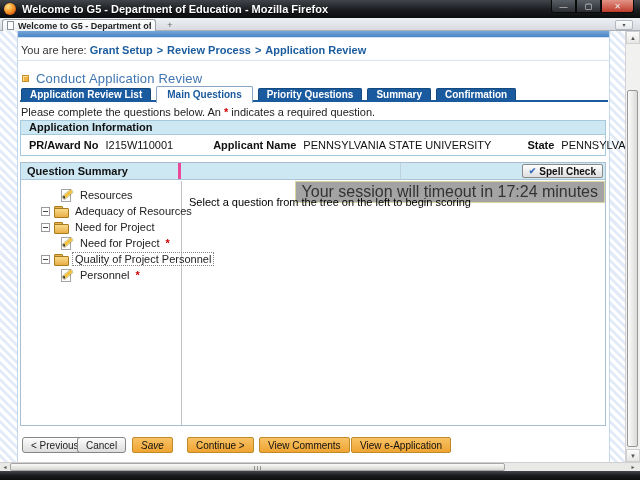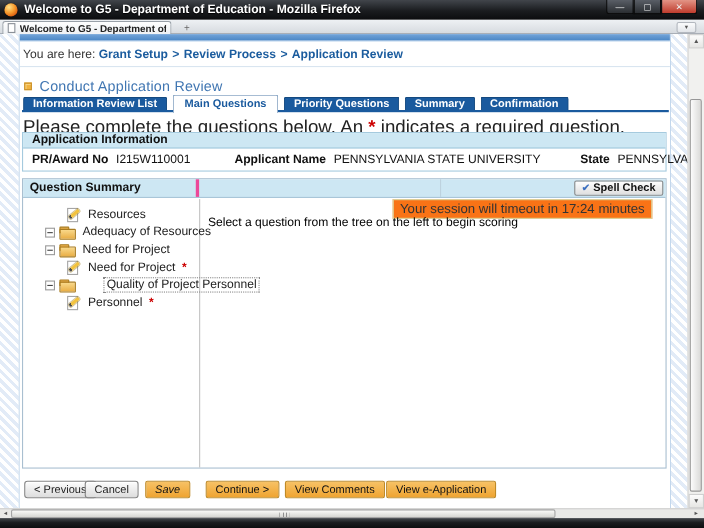--- a/index.html
+++ b/index.html
@@ -69,21 +69,21 @@
     border:1px solid #c9912b; box-shadow:inset 1px 1px 0 #fbdb90; }
   .heading-text { font-size:13px; color:#4076b2; letter-spacing:0.2px; }
 
   .apptabs { position:absolute; top:55px; left:3px; display:flex; gap:5px; z-index:2; align-items:flex-start; }
   .apptab { margin-top:2px; height:12px; line-height:12px; padding:0 8px; font-size:10px; font-weight:bold;
     background:#1a5a9e; color:#fff; border-radius:2px 2px 0 0; border:1px solid #14497f; border-bottom:none; white-space:nowrap; }
   .apptab.active { margin-top:0; height:17px; line-height:14px; background:#fff; color:#1a5a9e;
     border:1px solid #8aa6c4; border-bottom:none; position:relative; z-index:3; padding:1px 10px 0; }
   .tab-underline { position:absolute; top:69px; left:2px; right:1px; height:2px; background:#1a5a9e; z-index:1; }
 
-  .instruction { position:absolute; top:75px; left:3px; font-size:17px; color:#222; }
+  .instruction { position:absolute; top:75px; left:3px; font-size:11px; color:#222; }
   .req-mark { color:#cc0000; font-weight:bold; }
 
   .ai-table { position:absolute; top:89px; left:2px; width:586px; border:1px solid #a5cade; background:#fff; }
   .ai-header { height:14px; line-height:13px; background:#cde7f3; border-bottom:1px solid #a5cade;
     font-size:11px; font-weight:bold; color:#111; padding:0 8px; }
   .ai-row { display:flex; align-items:center; height:20px; padding:0 8px; font-size:11px; color:#111; white-space:nowrap; }
   .ai-label { font-weight:bold; margin-right:7px; }
   .ai-pair { display:flex; }
   .ai-pair.p1 { margin-right:40px; } .ai-pair.p2 { margin-right:36px; }
 
@@ -92,40 +92,40 @@
   .qs-cell1 { width:160px; border-right:3px solid #ec4899; font-size:11px; font-weight:bold; color:#111; padding:2px 6px; }
   .qs-cell2 { width:220px; border-right:1px solid #bdd2de; }
   .qs-cell3 { flex:1; display:flex; justify-content:flex-end; align-items:center; padding-right:2px; }
   .spell-btn { height:14px; display:flex; align-items:center; gap:3px; padding:0 6px; font-size:10px; font-weight:bold;
     color:#111; background:linear-gradient(#fefefe,#dedede); border:1px solid #8b8b8b; border-radius:2px; }
   .spell-icon { color:#3a6ebf; font-size:9px; font-weight:bold; }
 
   .qs-body { position:absolute; top:18px; left:0; right:0; bottom:0; }
   .qs-tree { position:absolute; left:0; top:0; bottom:0; width:161px; border-right:1px solid #c2c2c2; padding-top:6px; }
   .qs-main { position:absolute; left:162px; top:0; right:0; bottom:0; }
-  .session-tip { position:absolute; top:0; right:12px; background:#f97316; border:1px solid #dbd7a2;
-    font-size:12px; color:#333; padding:1px 6px; white-space:nowrap; }
+  .session-tip { position:absolute; top:0; right:0; background:#a3a3a3; border:1px solid #dbd7a2;
+    font-size:16px; color:#333; padding:1px 6px; white-space:nowrap; }
   .qs-message { position:absolute; top:15px; left:6px; font-size:11px; color:#000; white-space:nowrap; }
 
   .tree-row { display:flex; align-items:center; height:16px; gap:4px; font-size:11px; color:#222; white-space:nowrap; }
   .lvl0 { padding-left:4px; } .lvl1 { padding-left:20px; } .lvl2 { padding-left:39px; }
   .expander { width:9px; height:9px; flex:none; border:1px solid #9a9a9a; background:#fff; position:relative; }
   .expander::after { content:''; position:absolute; left:1px; top:3px; width:5px; height:1px; background:#444; }
   .folder { position:relative; width:15px; height:11px; flex:none; display:inline-block; }
   .folder::before { content:''; position:absolute; left:0; top:0; width:7px; height:4px;
     background:#edb14e; border:1px solid #a87b1f; border-radius:1px 1px 0 0; }
   .folder::after { content:''; position:absolute; left:0; top:2px; width:13px; height:8px;
     background:linear-gradient(#f9d98b,#e9ae45); border:1px solid #a87b1f; border-radius:1px; }
   .pencil { position:relative; width:14px; height:12px; flex:none; display:inline-block; }
   .pencil::before { content:''; position:absolute; left:1px; top:0; width:8px; height:11px; background:#fff; border:1px solid #a5a5a5; }
   .pencil::after { content:''; position:absolute; left:2px; top:4px; width:11px; height:3px;
     background:linear-gradient(90deg,#4a4a4a 0 2px,#f2c23e 2px); transform:rotate(-40deg); border-radius:1px;
     box-shadow:0 0 0 1px rgba(154,122,26,0.45); }
   .tree-label { padding:0 2px; }
-  .tree-label.focused { outline:1px dotted #888;margin-left:22px; }
+  .tree-label.focused { outline:1px dotted #888; }
 
   .actions { position:absolute; top:406px; left:0; right:0; height:18px; }
   .btn { position:absolute; height:16px; font-size:10px; font-family:"Liberation Sans", sans-serif;
     padding:0 8px; white-space:nowrap; cursor:default; }
   .btn.gray { background:linear-gradient(#fcfcfc,#dddddd); border:1px solid #858585; border-radius:3px; color:#222;
     box-shadow:inset 0 1px 0 #fff; }
   .btn.orange { background:linear-gradient(#f7c266,#efa431); border:1px solid #bf8a27; border-radius:2px; color:#111; }
   .b1 { left:4px; } .b2 { left:59px; } .b3 { left:114px;font-style:italic; } .b4 { left:169px; } .b5 { left:241px; } .b6 { left:333px; }
 </style>
 </head>
@@ -164,21 +164,21 @@
         <span class="bc-link">Grant Setup</span><span class="bc-sep">&gt;</span><span class="bc-link">Review Process</span><span class="bc-sep">&gt;</span><span class="bc-link">Application Review</span>
       </div>
       <div class="bc-rule"></div>
 
       <div class="heading">
         <span class="heading-bullet"></span>
         <span class="heading-text">Conduct Application Review</span>
       </div>
 
       <div class="apptabs">
-        <span class="apptab">Information Review List</span>
+        <span class="apptab">Application Review List</span>
         <span class="apptab active">Main Questions</span>
         <span class="apptab">Priority Questions</span>
         <span class="apptab">Summary</span>
         <span class="apptab">Confirmation</span>
       </div>
       <div class="tab-underline"></div>
 
       <div class="instruction">
         <span>Please complete the questions below. An </span><span class="req-mark">*</span><span> indicates a required question.</span>
       </div>

